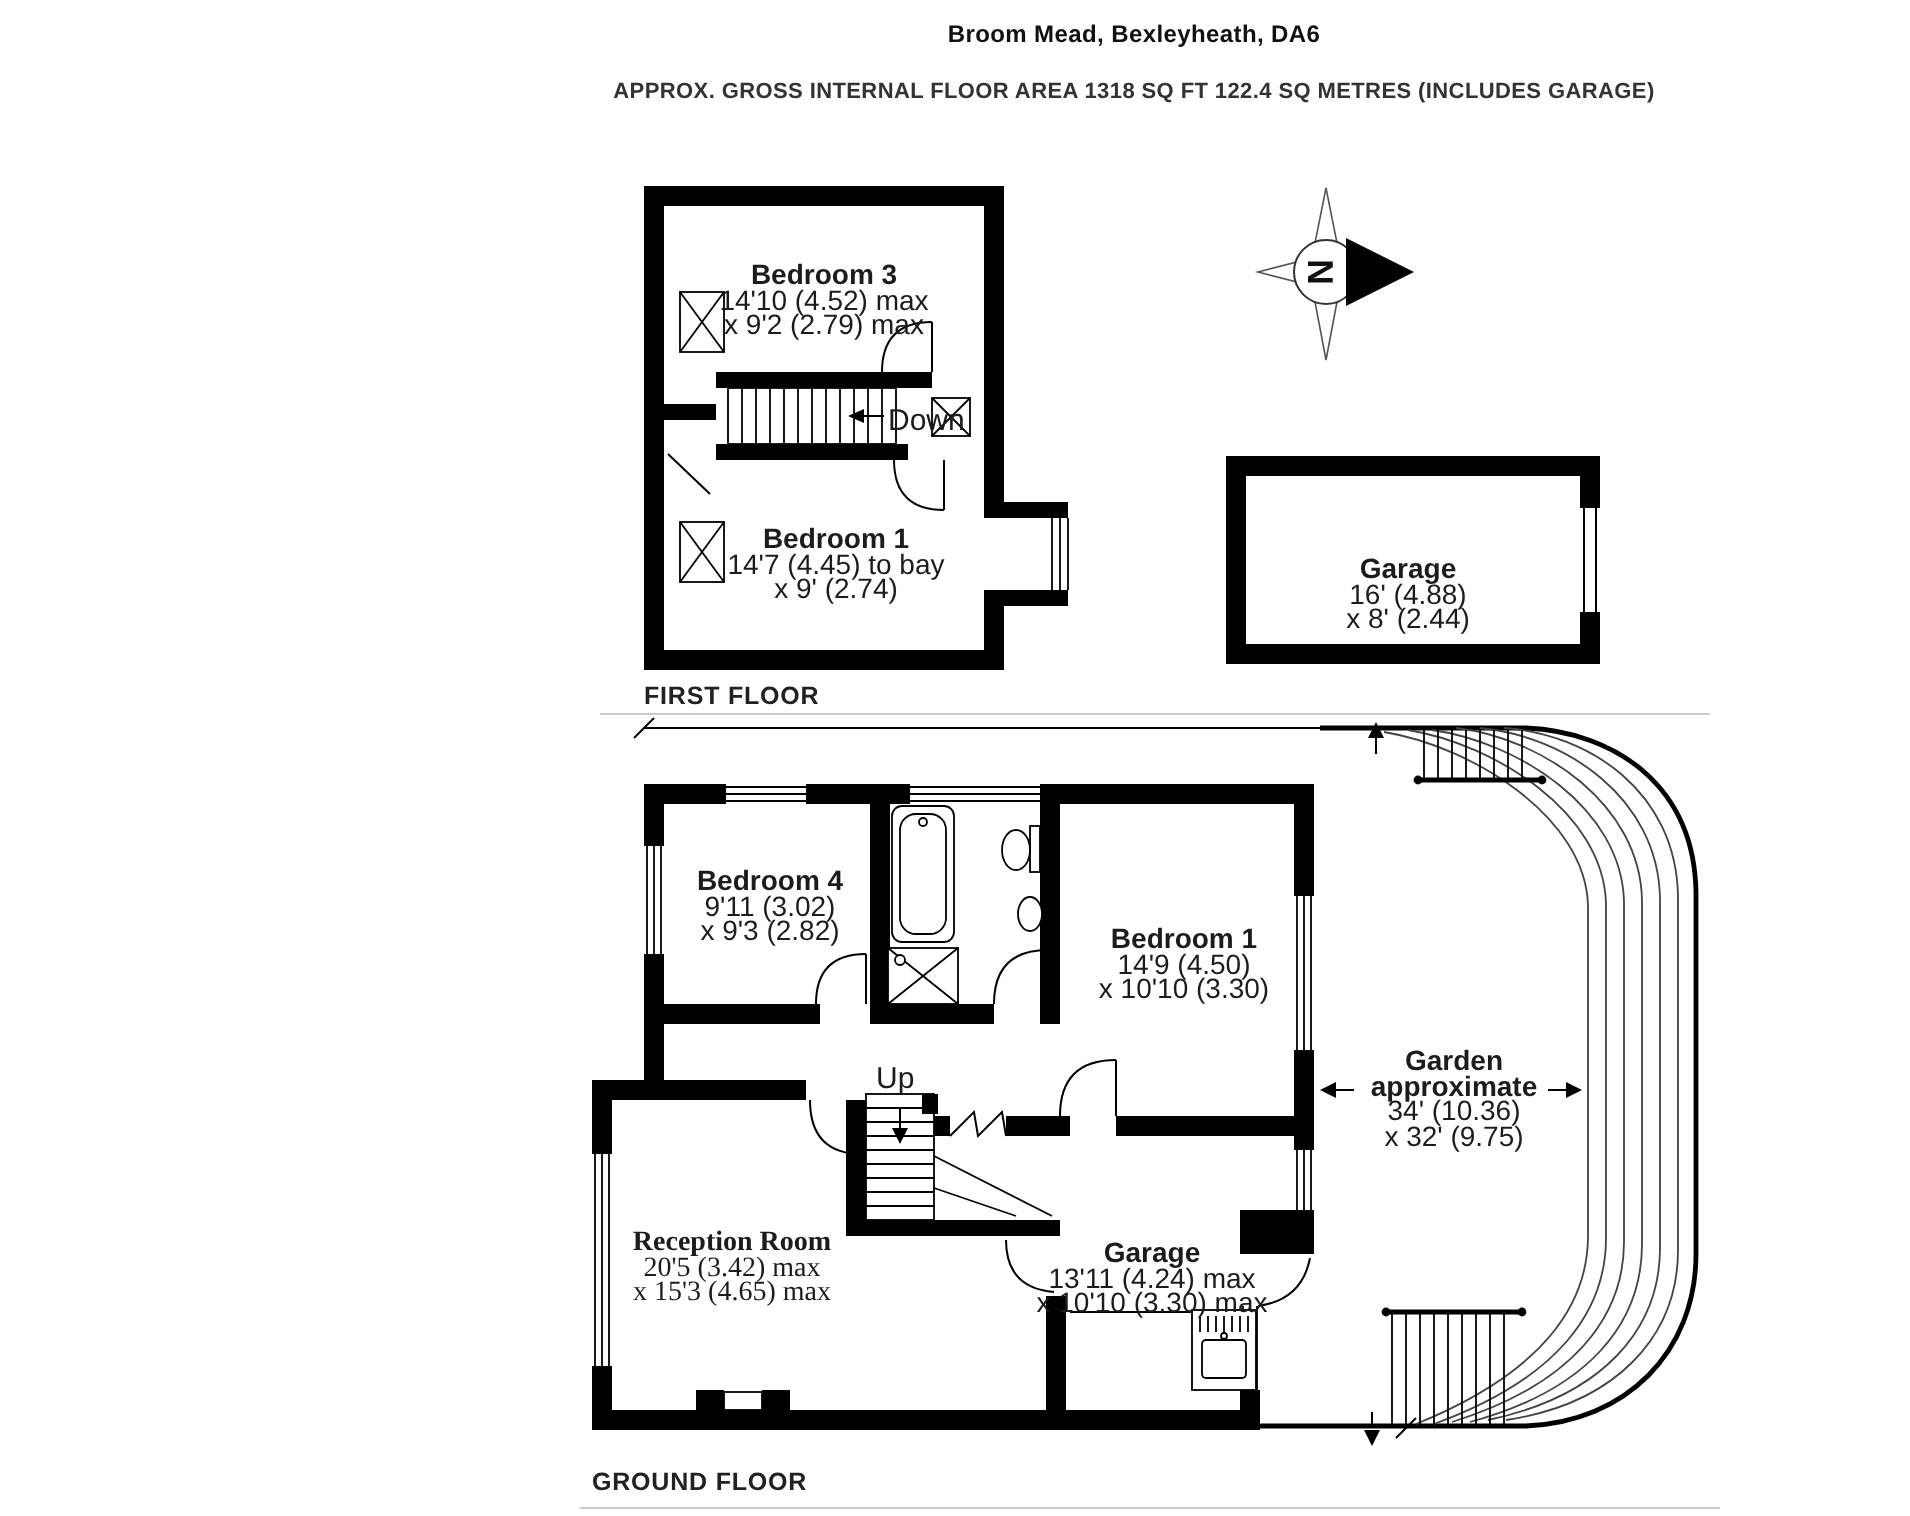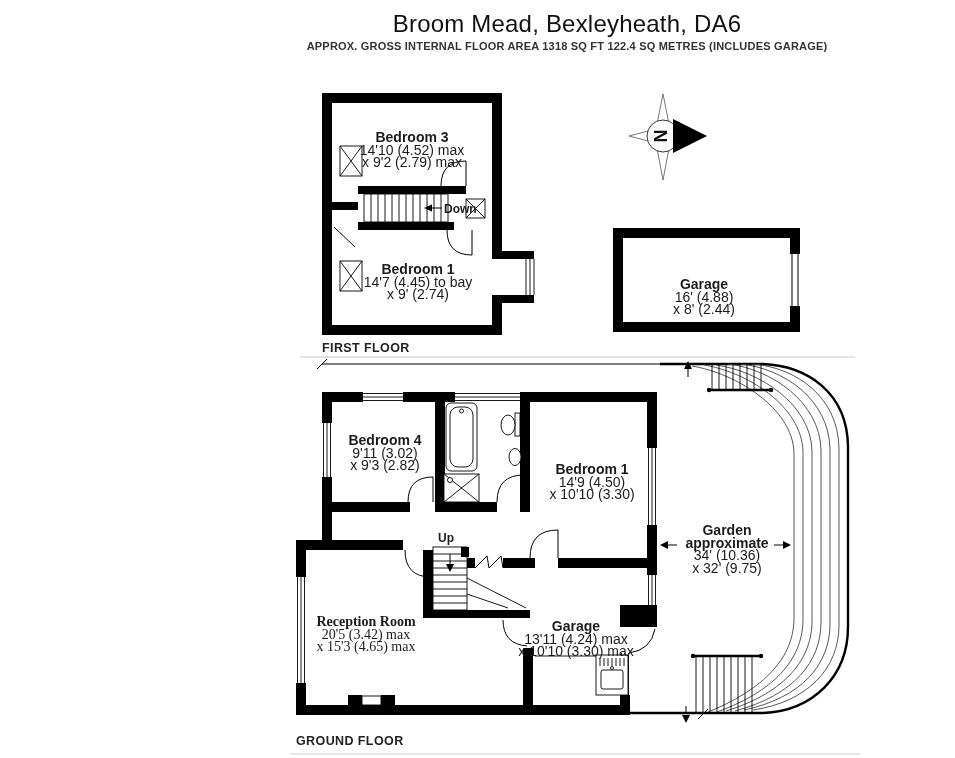--- a/index.html
+++ b/index.html
@@ -14,24 +14,24 @@
   .bound{fill:none;stroke:#000;stroke-width:2.4;}
   .hedge{fill:none;stroke:#444;stroke-width:0.9;}
   .fix{fill:#fff;stroke:#000;stroke-width:0.9;}
   .blk{fill:#000;}
   .faint{stroke:#ccc;stroke-width:1;}
   .lbl{position:absolute;text-align:center;font-size:14px;line-height:12.5px;
        transform:translateX(-50%);white-space:nowrap;color:#1c1c1c;}
   .lbl .rn{font-weight:bold;}
   .floorlbl{position:absolute;font-size:12.5px;font-weight:bold;letter-spacing:.4px;color:#222;}
   .title{position:absolute;left:567px;top:10px;transform:translateX(-50%);
-         font-size:24px;font-weight:normal;color:#111;white-space:nowrap;letter-spacing:.2px;}
+         font-size:12px;font-weight:bold;color:#111;white-space:nowrap;letter-spacing:.2px;}
   .subtitle{position:absolute;left:567px;top:40px;transform:translateX(-50%);
          font-size:11px;font-weight:bold;color:#333;white-space:nowrap;letter-spacing:.2px;}
-  .small-lbl{position:absolute;font-size:12px;font-weight:bold;color:#1c1c1c;white-space:nowrap;}
+  .small-lbl{position:absolute;font-size:15px;font-weight:normal;color:#1c1c1c;white-space:nowrap;}
 </style>
 </head>
 <body>
 
 <div class="plan">
 
   <svg width="955" height="758" viewBox="0 0 955 758">
 
     <line class="faint" x1="300" y1="357" x2="855" y2="357"></line>
     <line class="faint" x1="290" y1="754" x2="860" y2="754"></line>

